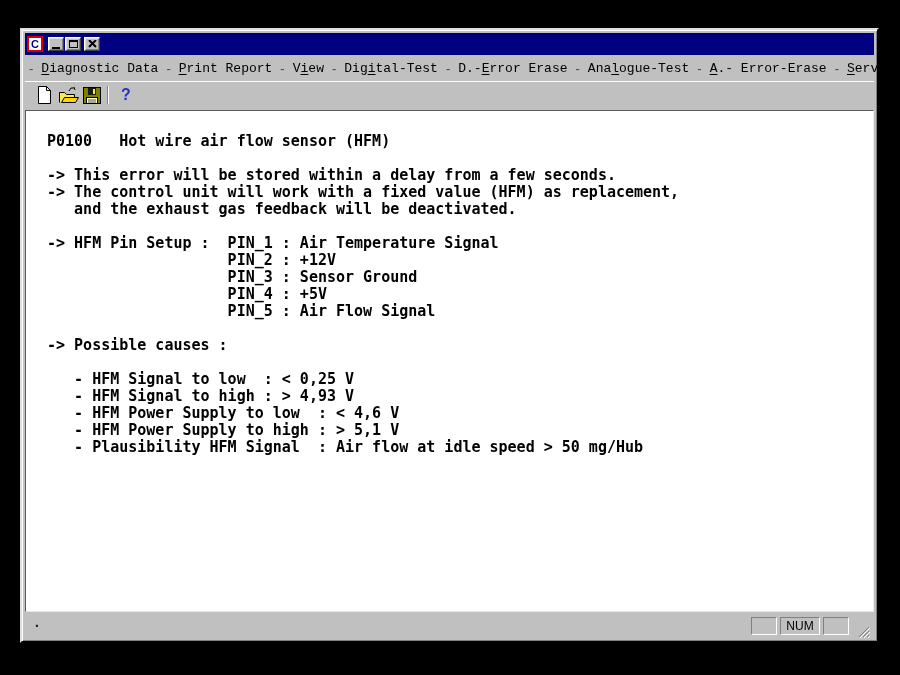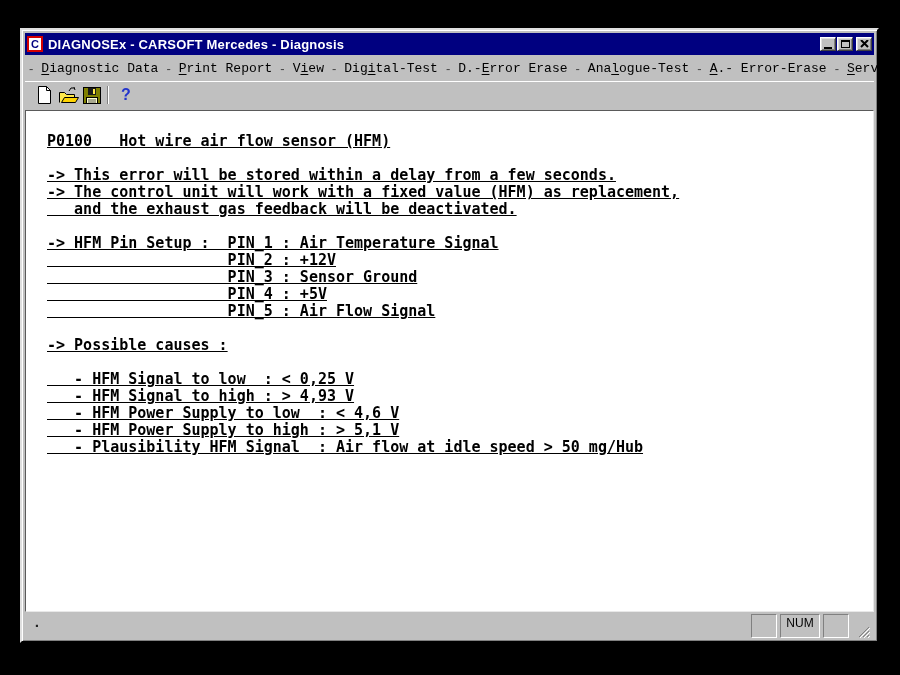--- a/index.html
+++ b/index.html
@@ -72,47 +72,46 @@
 
   
   .client {
     flex:1; margin:2px 0; background:#fff;
     border:1px solid; border-color:#5a5a5a #e8e8e8 #e8e8e8 #5a5a5a;
     overflow:hidden;
   }
   .client pre {
     margin:0; padding:22px 0 0 21px;
     font:bold 15px/17px "DejaVu Sans Mono", monospace;
-    color:#000; letter-spacing:0;text-decoration:underline;
+    color:#000; letter-spacing:0;
   }
 
   
   .statusbar {
     height:24px; flex:0 0 auto; display:flex; align-items:center;
     padding:0 4px 0 8px; position:relative;
   }
   .status-msg { font:bold 13px "DejaVu Sans Mono", monospace; color:#222; transform:translateY(-4px); }
   .sb-panel {
-    height:24px; background:#c0c0c0;
+    height:18px; background:#c0c0c0;
     border:1px solid; border-color:#808080 #fff #fff #808080;
     margin-left:3px;
   }
   .sb-blank { width:26px; }
   .sb-num { width:40px; text-align:center; font:12px/16px "Liberation Sans", sans-serif; color:#000; }
   .sb-first { margin-left:auto; }
   .sb-grip { margin-left:7px; width:14px; height:14px; align-self:flex-end; }
 </style>
 </head>
 <body>
 
 <div class="window">
 
   <div class="titlebar">
     <div class="title-icon">C</div>
-    <div class="title-text">DIAGNOSEx - CARSOFT Mercedes - Diagnosis</div>
     <button class="win-btn">
       <span class="glyph-min"></span>
     </button>
     <button class="win-btn">
       <span class="glyph-max"></span>
     </button>
     <button class="win-btn close">
       <svg width="9" height="8" viewBox="0 0 9 8">
         <path d="M1 0 L8 7 M8 0 L1 7" stroke="#000" stroke-width="2" fill="none"></path>
       </svg>

